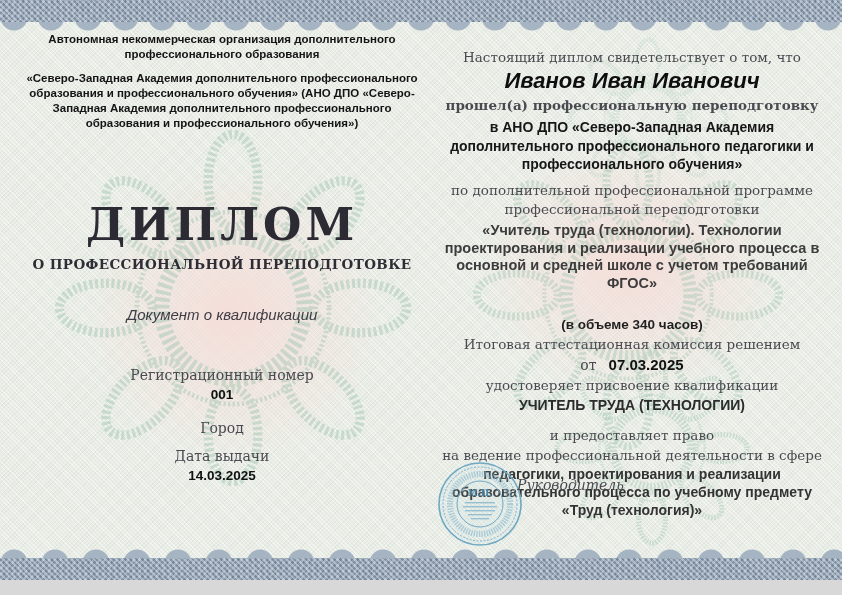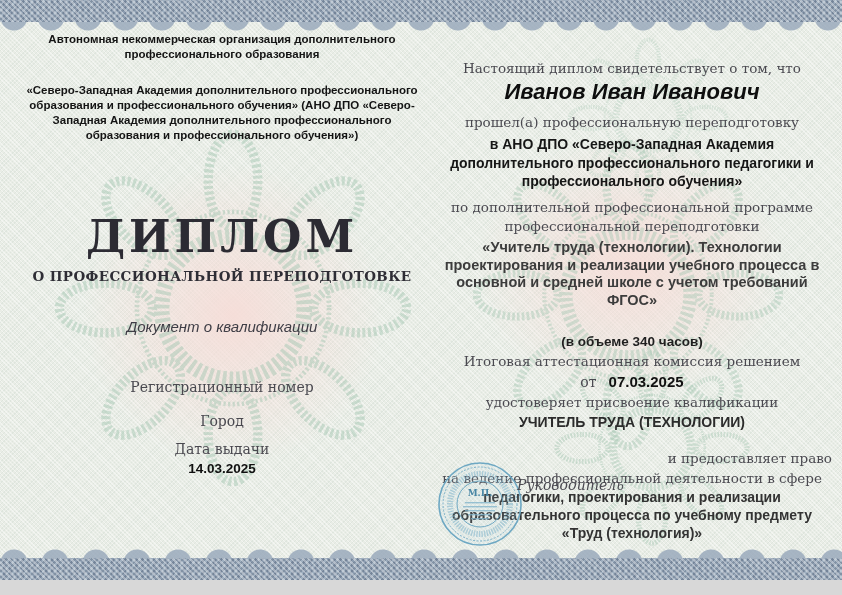--- a/index.html
+++ b/index.html
@@ -27,44 +27,44 @@
     background-size:37px 14px;background-repeat:repeat-x;}
   .band-bottom{bottom:0;}
   .band-bottom::before{content:"";position:absolute;bottom:22px;left:0;right:0;height:14px;
     background-image:radial-gradient(circle at 14px 19px, rgba(154,170,188,0.85) 13px, rgba(154,170,188,0) 14px);
     background-size:41px 14px;background-repeat:repeat-x;}
   
   .col{position:absolute;z-index:3;text-align:center;}
   .col-left{left:18px;top:32px;width:408px;}
   .col-right{left:432px;top:48px;width:400px;}
   .org{font-weight:bold;font-size:11.5px;line-height:1.3;color:#141414;}
-  .org + .org{margin-top:21px;}
+  .org + .org{margin-top:9px;}
   .serif{font-family:"DejaVu Serif","Liberation Serif",serif;}
   .title{margin-top:68px;font-family:"DejaVu Serif","Liberation Serif",serif;
     font-weight:600;font-size:44px;letter-spacing:4px;color:#2c2b33;}
   .subtitle{margin-top:6px;font-family:"DejaVu Serif","Liberation Serif",serif;
     font-weight:600;font-size:13.5px;letter-spacing:0.4px;color:#2e2d35;}
   .dockind{margin-top:34px;font-style:italic;font-size:15px;color:#3f3e46;}
   .flabel{font-size:14px;color:#4a4950;}
   .fvalue{margin-top:4px;font-weight:bold;font-size:13.5px;color:#101010;}
   .mt44{margin-top:44px;} .mt18{margin-top:18px;} .mt12{margin-top:12px;}
-  .r-serif{font-size:13.5px;color:#4a4950;line-height:1.35;margin-top:11px;}
+  .r-serif{font-size:13.5px;color:#4a4950;line-height:1.35;}
   .r-name{margin-top:2px;font-size:22px;font-weight:bold;font-style:italic;color:#0e0e0e;}
   .r-period{margin-top:3px;font-size:15px;font-weight:bold;color:#1b1b1b;}
   .r-org{margin-top:4px;font-size:14px;font-weight:bold;line-height:1.3;color:#161616;}
   .r-progintro{margin-top:8px;}
   .r-progtitle{margin-top:4px;font-size:14.5px;font-weight:bold;line-height:1.2;color:#3c3c3c;}
   .r-volume{margin-top:25px;font-size:13.5px;font-weight:bold;color:#1f1f1f;}
   .r-decision{margin-top:3px;display:flex;justify-content:center;align-items:baseline;gap:12px;}
   .r-decision .from{font-family:"DejaVu Serif","Liberation Serif",serif;font-size:14px;color:#4a4950;}
   .r-decision .ddate{font-size:15px;font-weight:bold;color:#111;}
   .r-qual{margin-top:3px;font-size:14px;font-weight:bold;color:#2b2b2b;}
-  .r-grants{margin-top:19px;text-align:right;}
+  .r-grants{margin-top:13px;}
   .r-activity{margin-top:1px;font-size:14px;font-weight:bold;line-height:1.3;color:#333;}
-  .mt3{margin-top:3px;} .mt2{margin-top:8px;} .mt1{margin-top:1px;}
+  .mt3{margin-top:3px;} .mt2{margin-top:2px;font-weight:bold;} .mt1{margin-top:1px;}
   
   .seal{position:absolute;left:436px;top:460px;z-index:3;}
   .sign{position:absolute;left:517px;top:477px;z-index:3;
     font-family:"DejaVu Serif","Liberation Serif",serif;font-style:italic;
     font-size:14px;color:#4a4950;}
 </style>
 </head>
 <body>
 
 <div class="page">
@@ -93,20 +93,21 @@
   <div class="band band-top"></div>
   <div class="band band-bottom"></div>
 
   <div class="col col-left">
     <div class="org">Автономная некоммерческая организация дополнительного профессионального образования</div>
     <div class="org">«Северо-Западная Академия дополнительного профессионального образования и профессионального обучения» (АНО ДПО «Северо-Западная Академия дополнительного профессионального образования и профессионального обучения»)</div>
     <div class="title">ДИПЛОМ</div>
     <div class="subtitle">О ПРОФЕССИОНАЛЬНОЙ ПЕРЕПОДГОТОВКЕ</div>
     <div class="dockind">Документ о квалификации</div>
     <div class="flabel serif mt44">Регистрационный номер</div>
+    <div class="fvalue">001</div>
     <div class="flabel serif mt18">Город</div>
     <div class="flabel serif mt12">Дата выдачи</div>
     <div class="fvalue">14.03.2025</div>
   </div>
 
   <div class="col col-right">
     <div class="r-serif serif">Настоящий диплом свидетельствует о том, что</div>
     <div class="r-name">Иванов Иван Иванович</div>
     <div class="r-serif serif mt2">прошел(а) профессиональную переподготовку</div>
     <div class="r-org">в АНО ДПО «Северо-Западная Академия дополнительного профессионального педагогики и профессионального обучения»</div>

